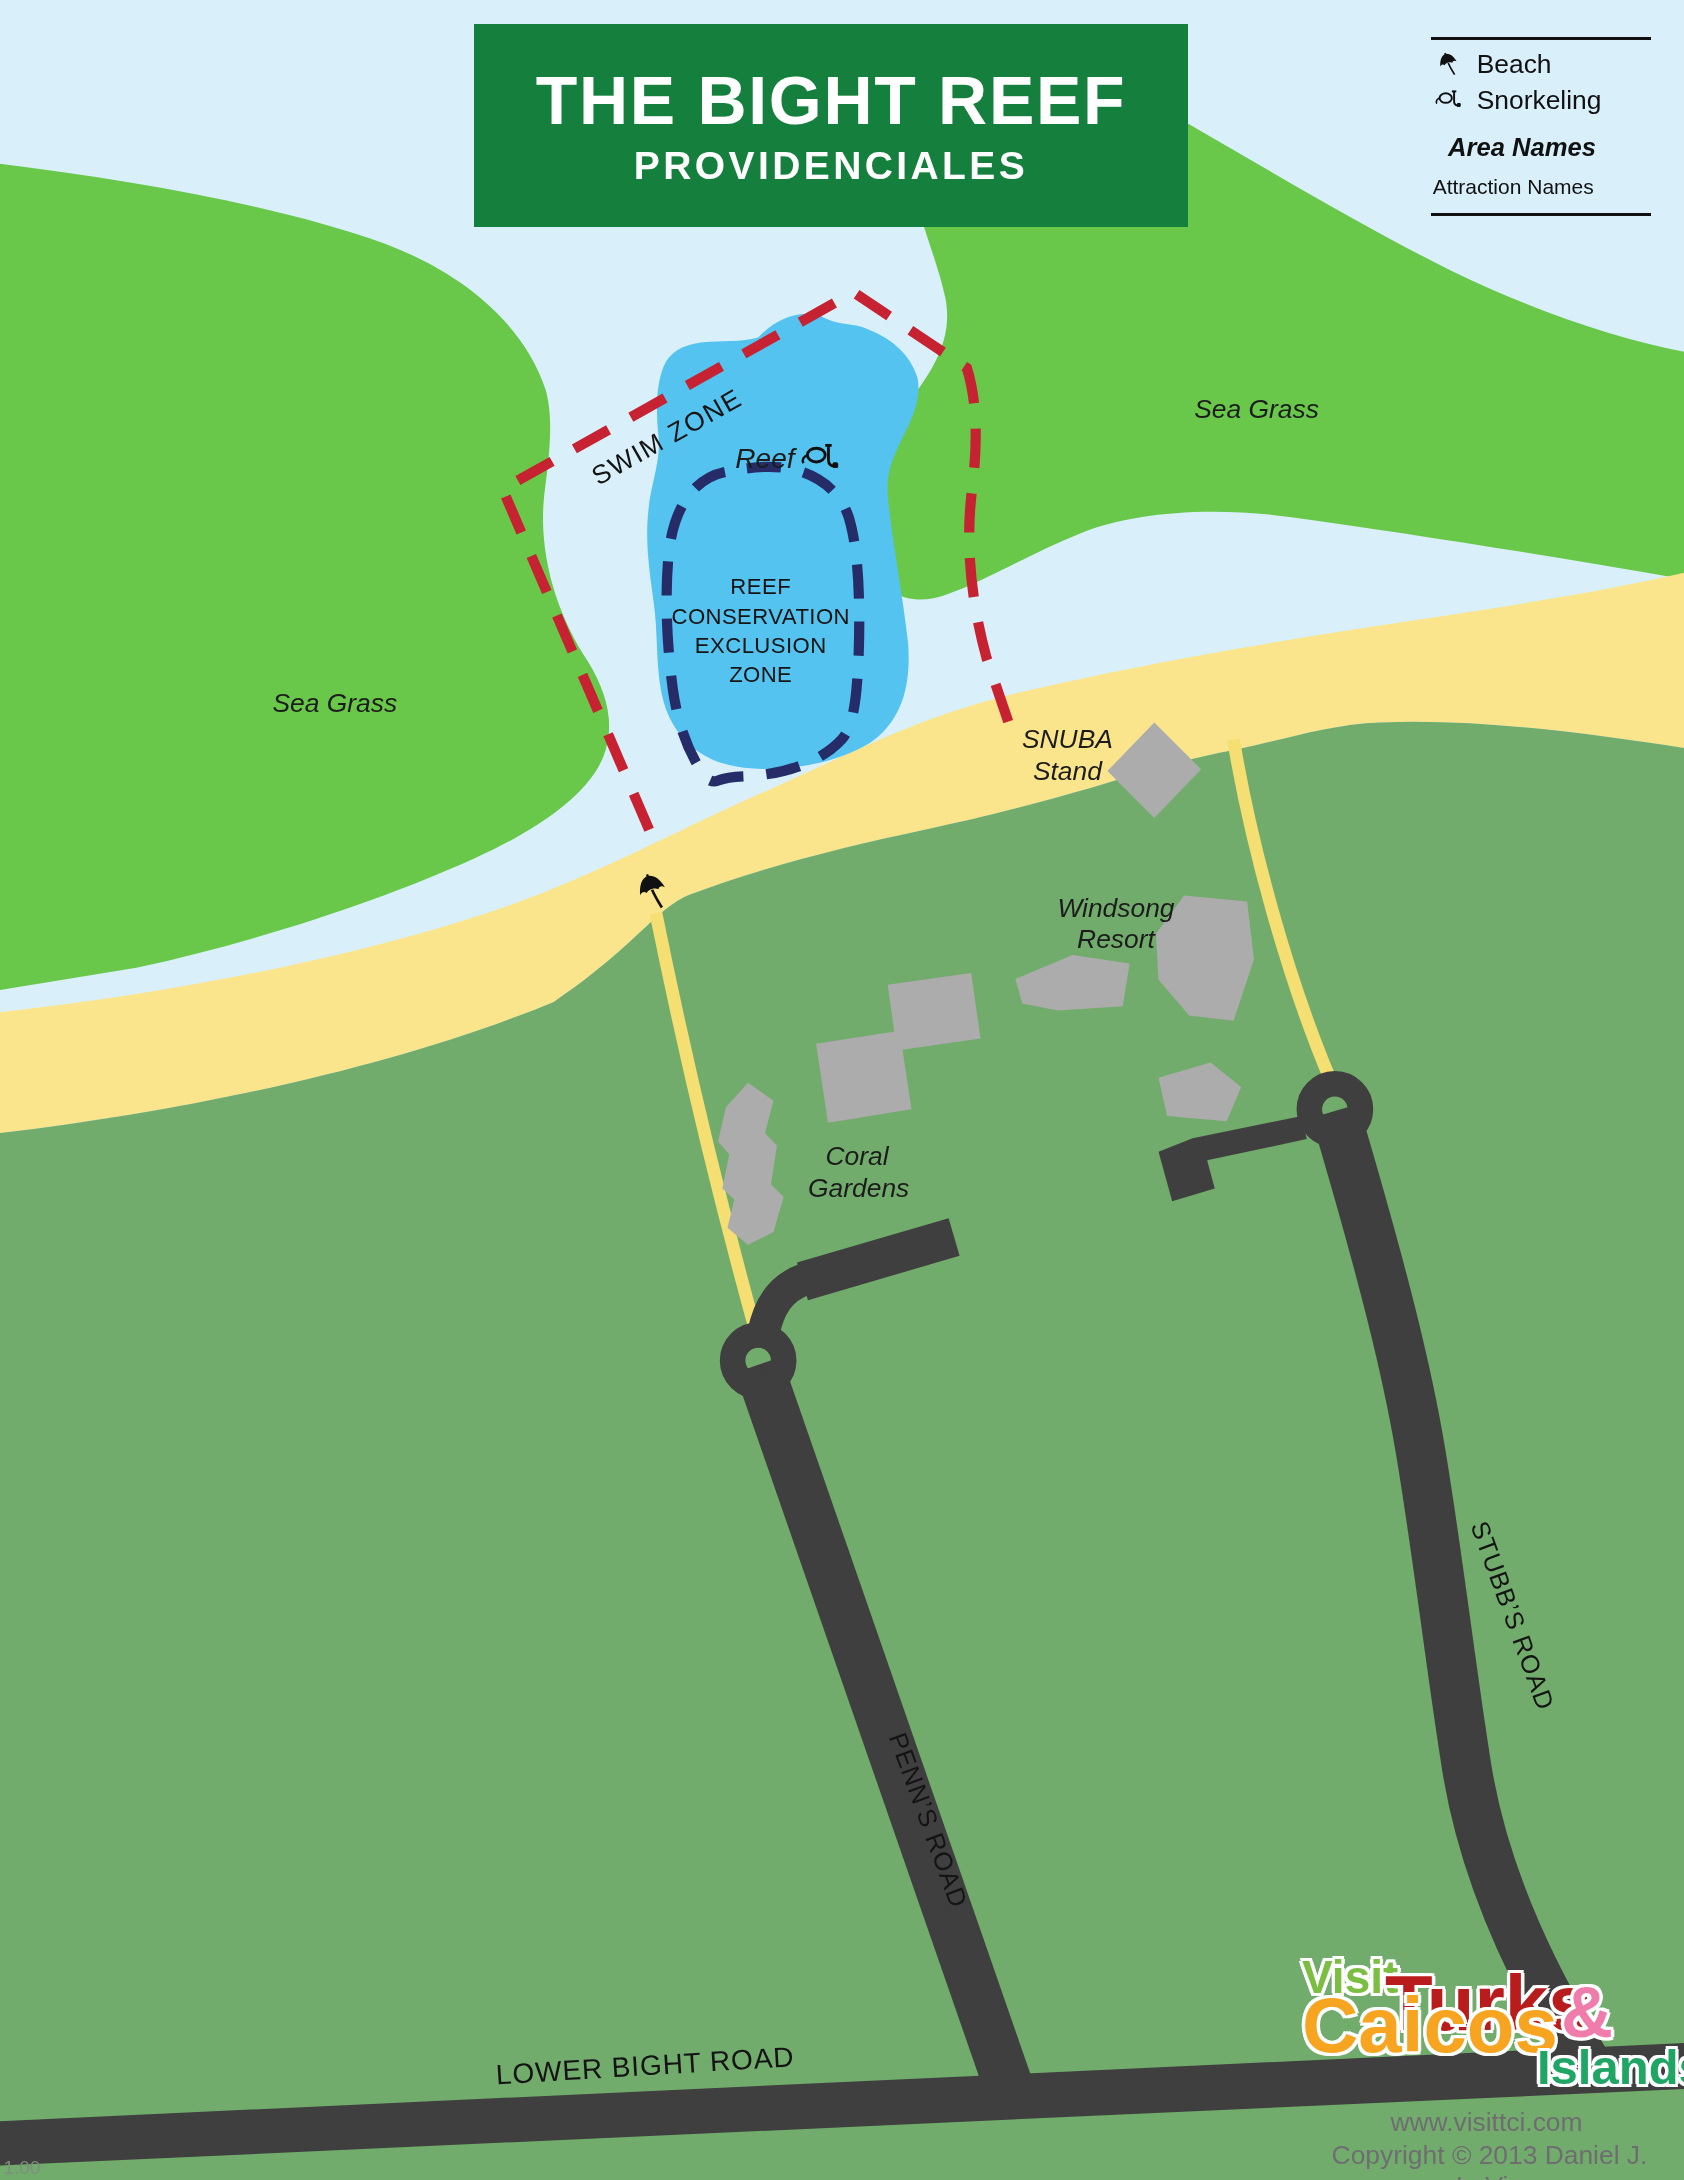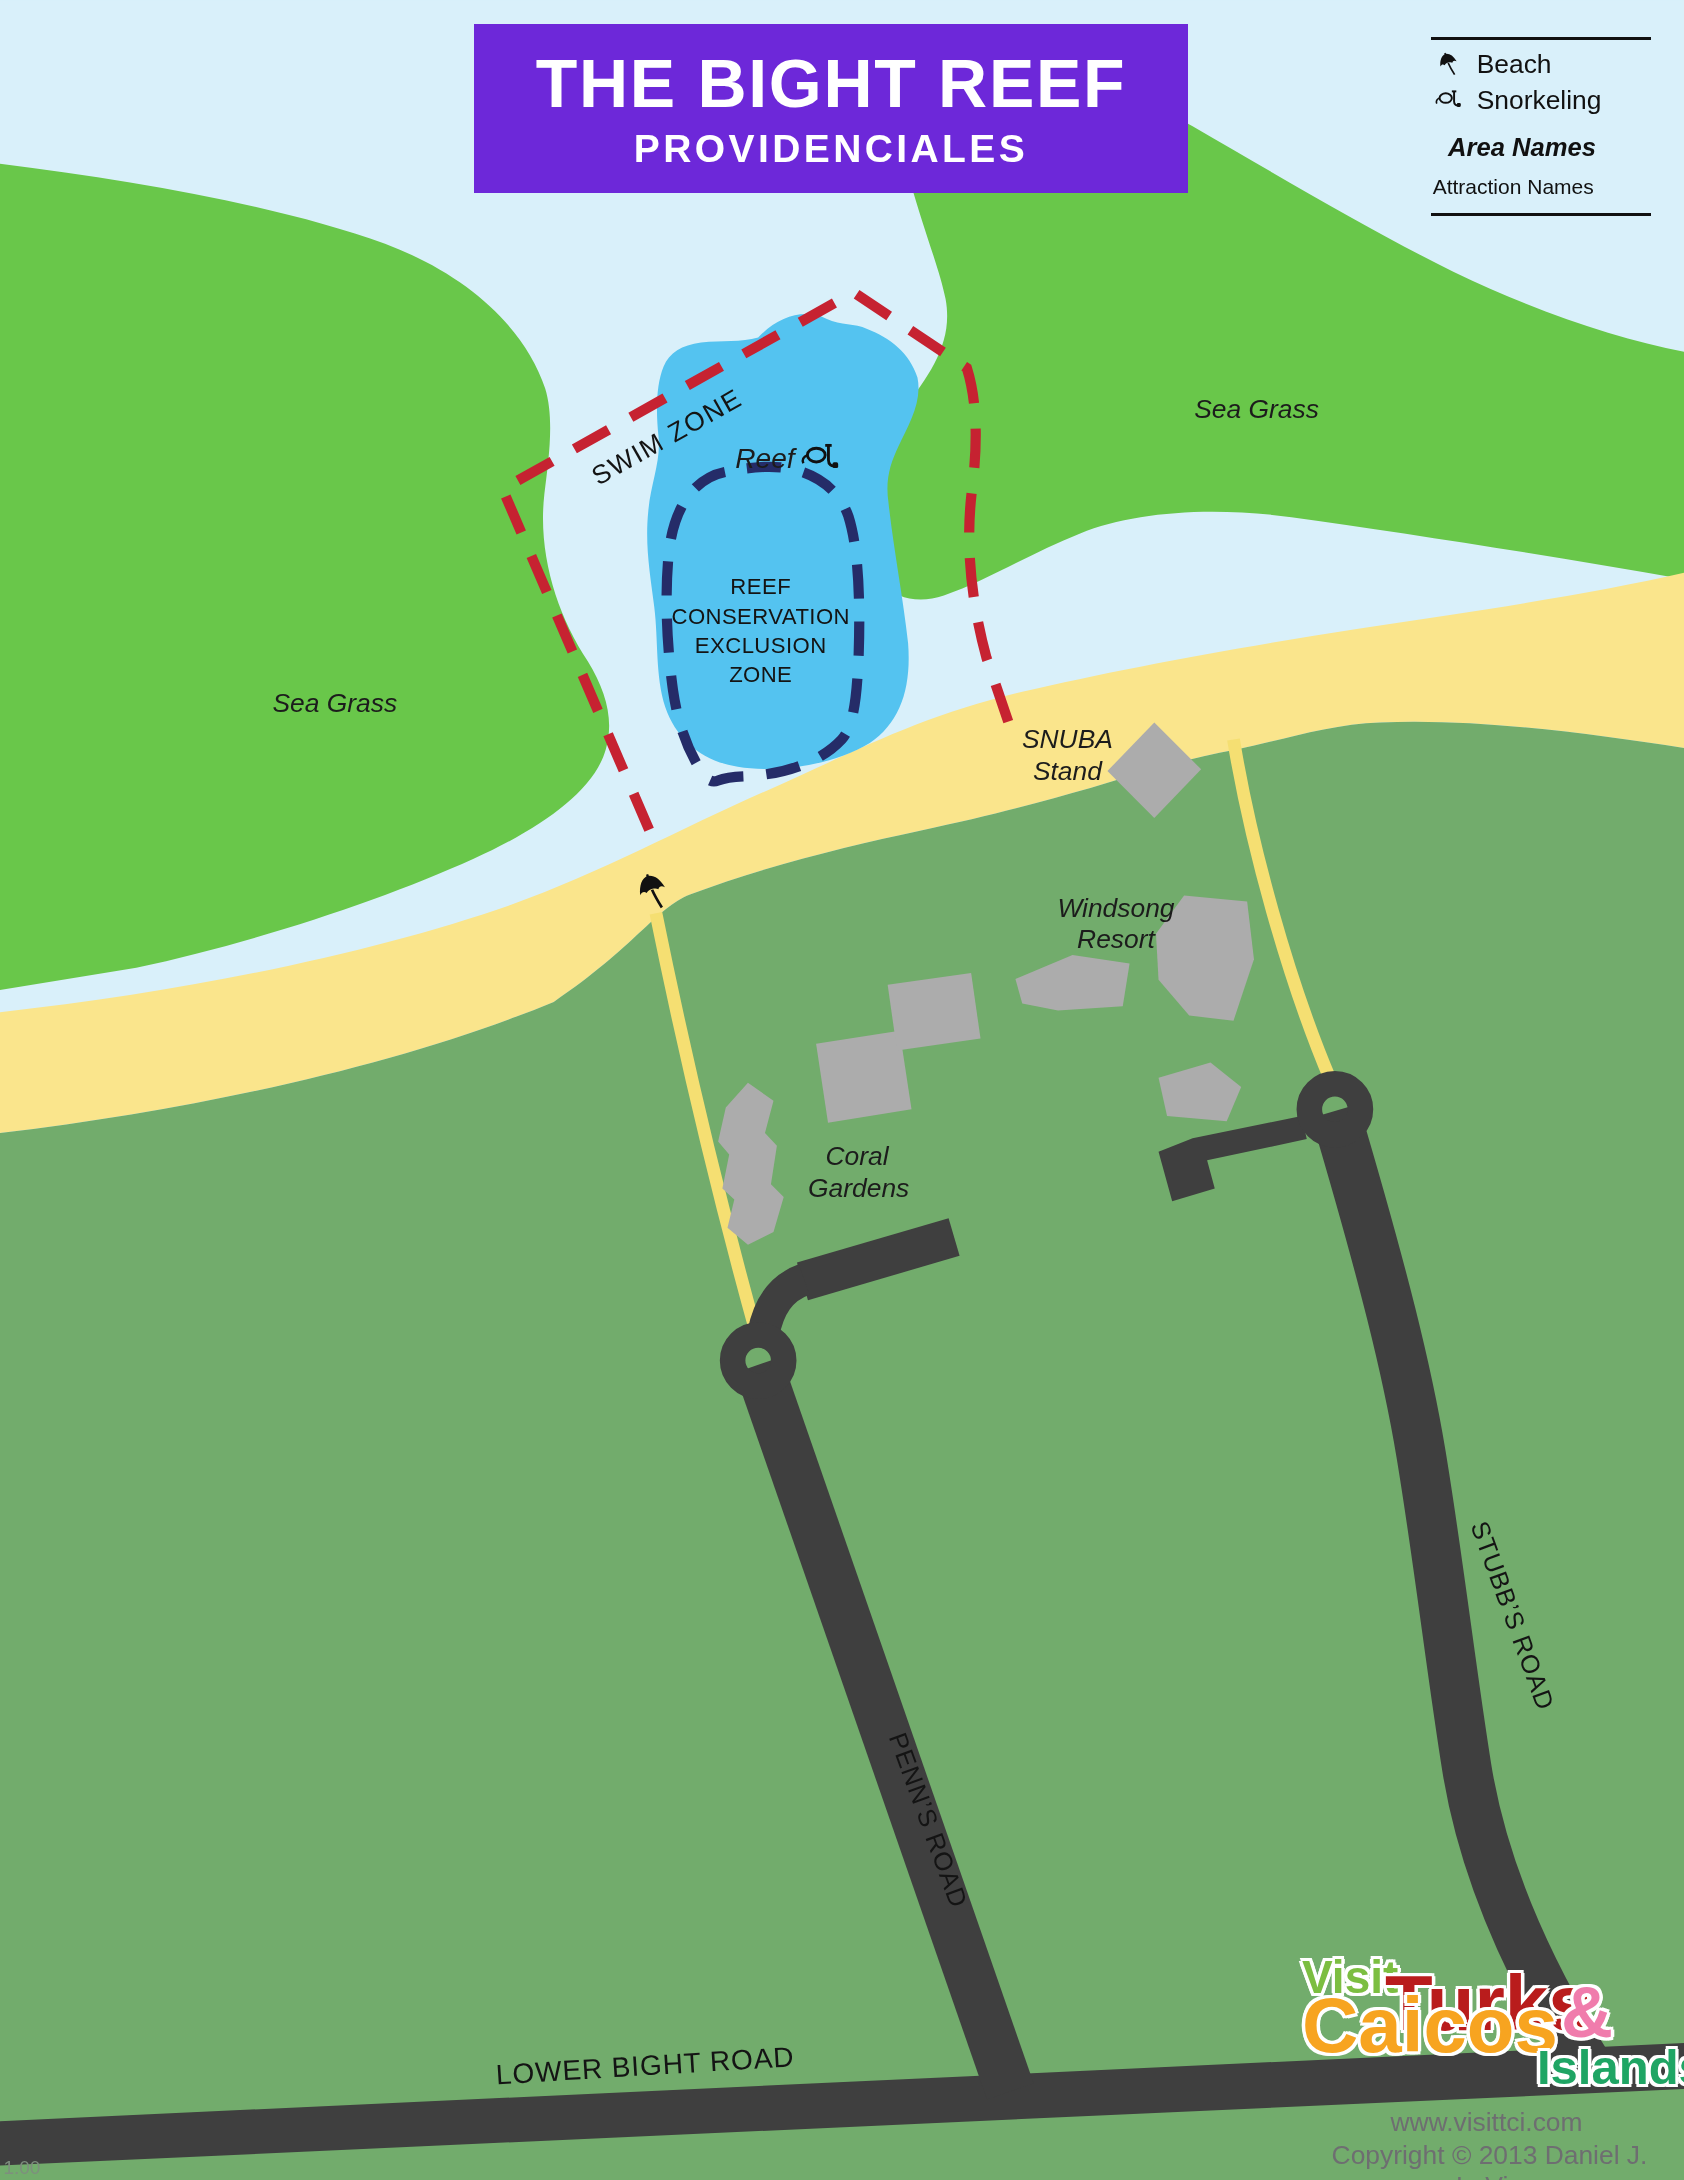--- a/index.html
+++ b/index.html
@@ -20,22 +20,22 @@
   .inset-lbl { font-style:italic; font-weight:400; font-size:27px; fill:#1c1c1c; }
 
   
   .inset {
     position:absolute; left:12.8px; top:12.8px; width:447px; height:291px;
     background:#ffffff; border:9.4px solid #14499E; box-sizing:border-box; z-index:3;
   }
 
   
   .title-box {
-    position:absolute; left:474px; top:24px; width:714px; height:169px;
-    background:#6d28d9; color:#ffffff; z-index:3;
+    position:absolute; left:474px; top:24px; width:714px; height:203px;
+    background:#15803d; color:#ffffff; z-index:3;
     display:flex; flex-direction:column; align-items:center; justify-content:center;
   }
   .title-main { font-size:68px; font-weight:bold; letter-spacing:1.7px; line-height:1; }
   .title-sub  { font-size:39px; font-weight:bold; letter-spacing:3.4px; line-height:1; margin-top:12px; }
 
   
   .key-box {
     position:absolute; left:1431px; top:37px; width:220px; z-index:3;
     border-top:3.4px solid #111; border-bottom:3.4px solid #111;
     padding:5.1px 0 13.6px 0; color:#111;

